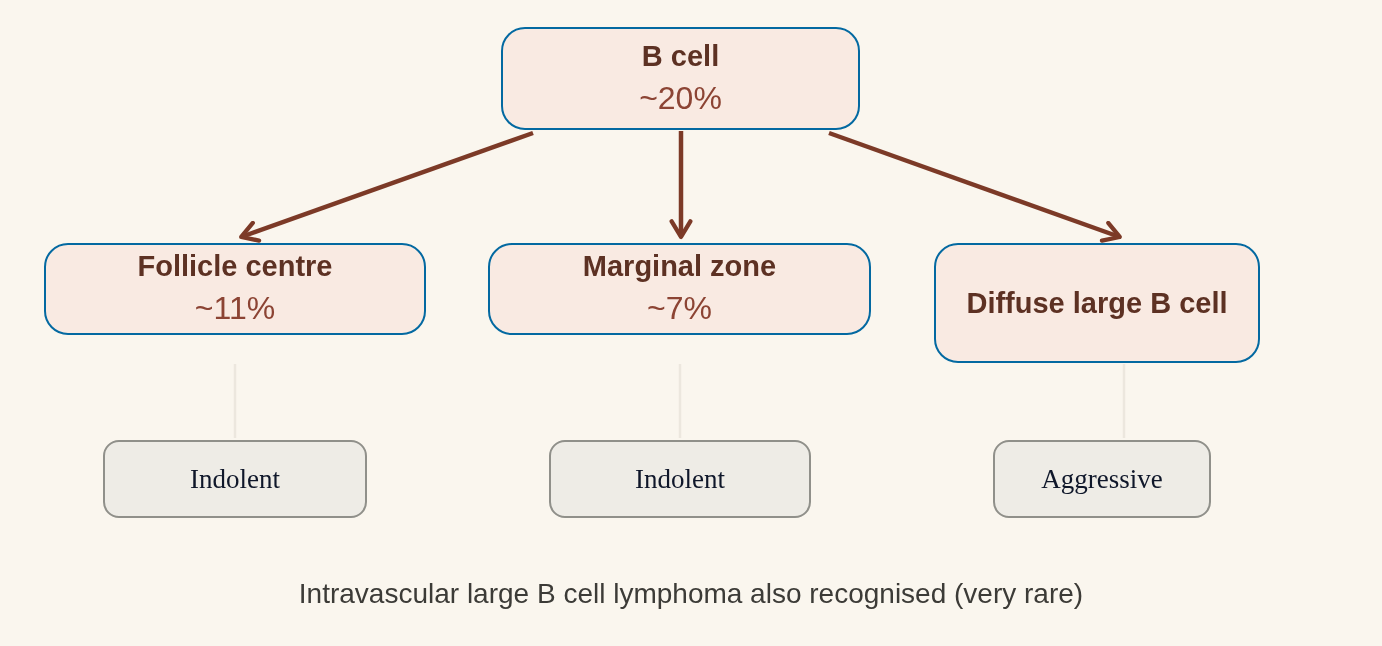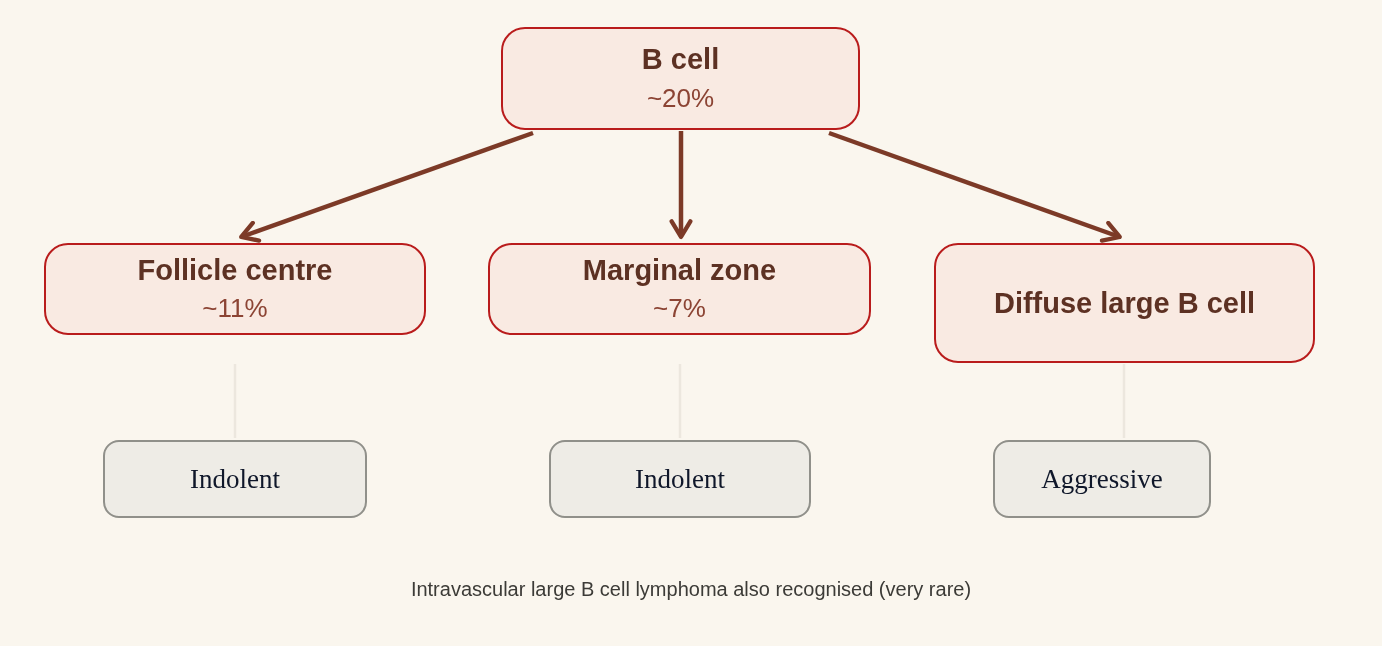--- a/index.html
+++ b/index.html
@@ -28,60 +28,60 @@
     box-sizing: border-box;
     display: flex;
     flex-direction: column;
     align-items: center;
     justify-content: center;
     text-align: center;
     border-radius: 24px;
   }
   .node.pink {
     background: #f9eae2;
-    border: 2px solid #b91c1c;
+    border: 2px solid #0369a1;
     text-align: center;
   }
   .node .title {
     font-size: 29px;
     font-weight: bold;
     color: #5d3123;
     line-height: 1.25;
   }
   .node .sub {
-    font-size: 26px;
+    font-size: 32px;
     font-weight: 400;
     color: #8c4434;
     line-height: 1.3;
     margin-top: 4px;
   }
   .node-root   { left: 501px; top: 27px;  width: 359px; height: 103px; }
   .node-child1 { left: 44px;  top: 243px; width: 382px; height: 92px; }
   .node-child2 { left: 488px; top: 243px; width: 383px; height: 92px; }
-  .node-child3 { left: 934px; top: 243px; width: 381px; height: 120px; }
+  .node-child3 { left: 934px; top: 243px; width: 326px; height: 120px; }
   .node.grey {
     background: #eeece6;
     border: 2px solid #90908a;
     border-radius: 16px;
   }
   .node.grey .label {
     font-size: 27px;
     color: #0f172a;
     font-family: Liberation Serif, serif;
   }
   .node-leaf1 { left: 103px; top: 440px; width: 264px; height: 78px; }
   .node-leaf2 { left: 549px; top: 440px; width: 262px; height: 78px; }
   .node-leaf3 { left: 993px; top: 440px; width: 218px; height: 78px; }
   .footnote {
     position: absolute;
     left: 0;
     top: 578px;
     width: 1382px;
     text-align: center;
-    font-size: 20px;
+    font-size: 28px;
     color: #3c3b37;
   }
 </style>
 </head>
 <body>
 
 <div class="canvas">
 
   <svg class="arrow-layer" viewBox="0 0 1382 646" xmlns="http://www.w3.org/2000/svg">
     <defs>

